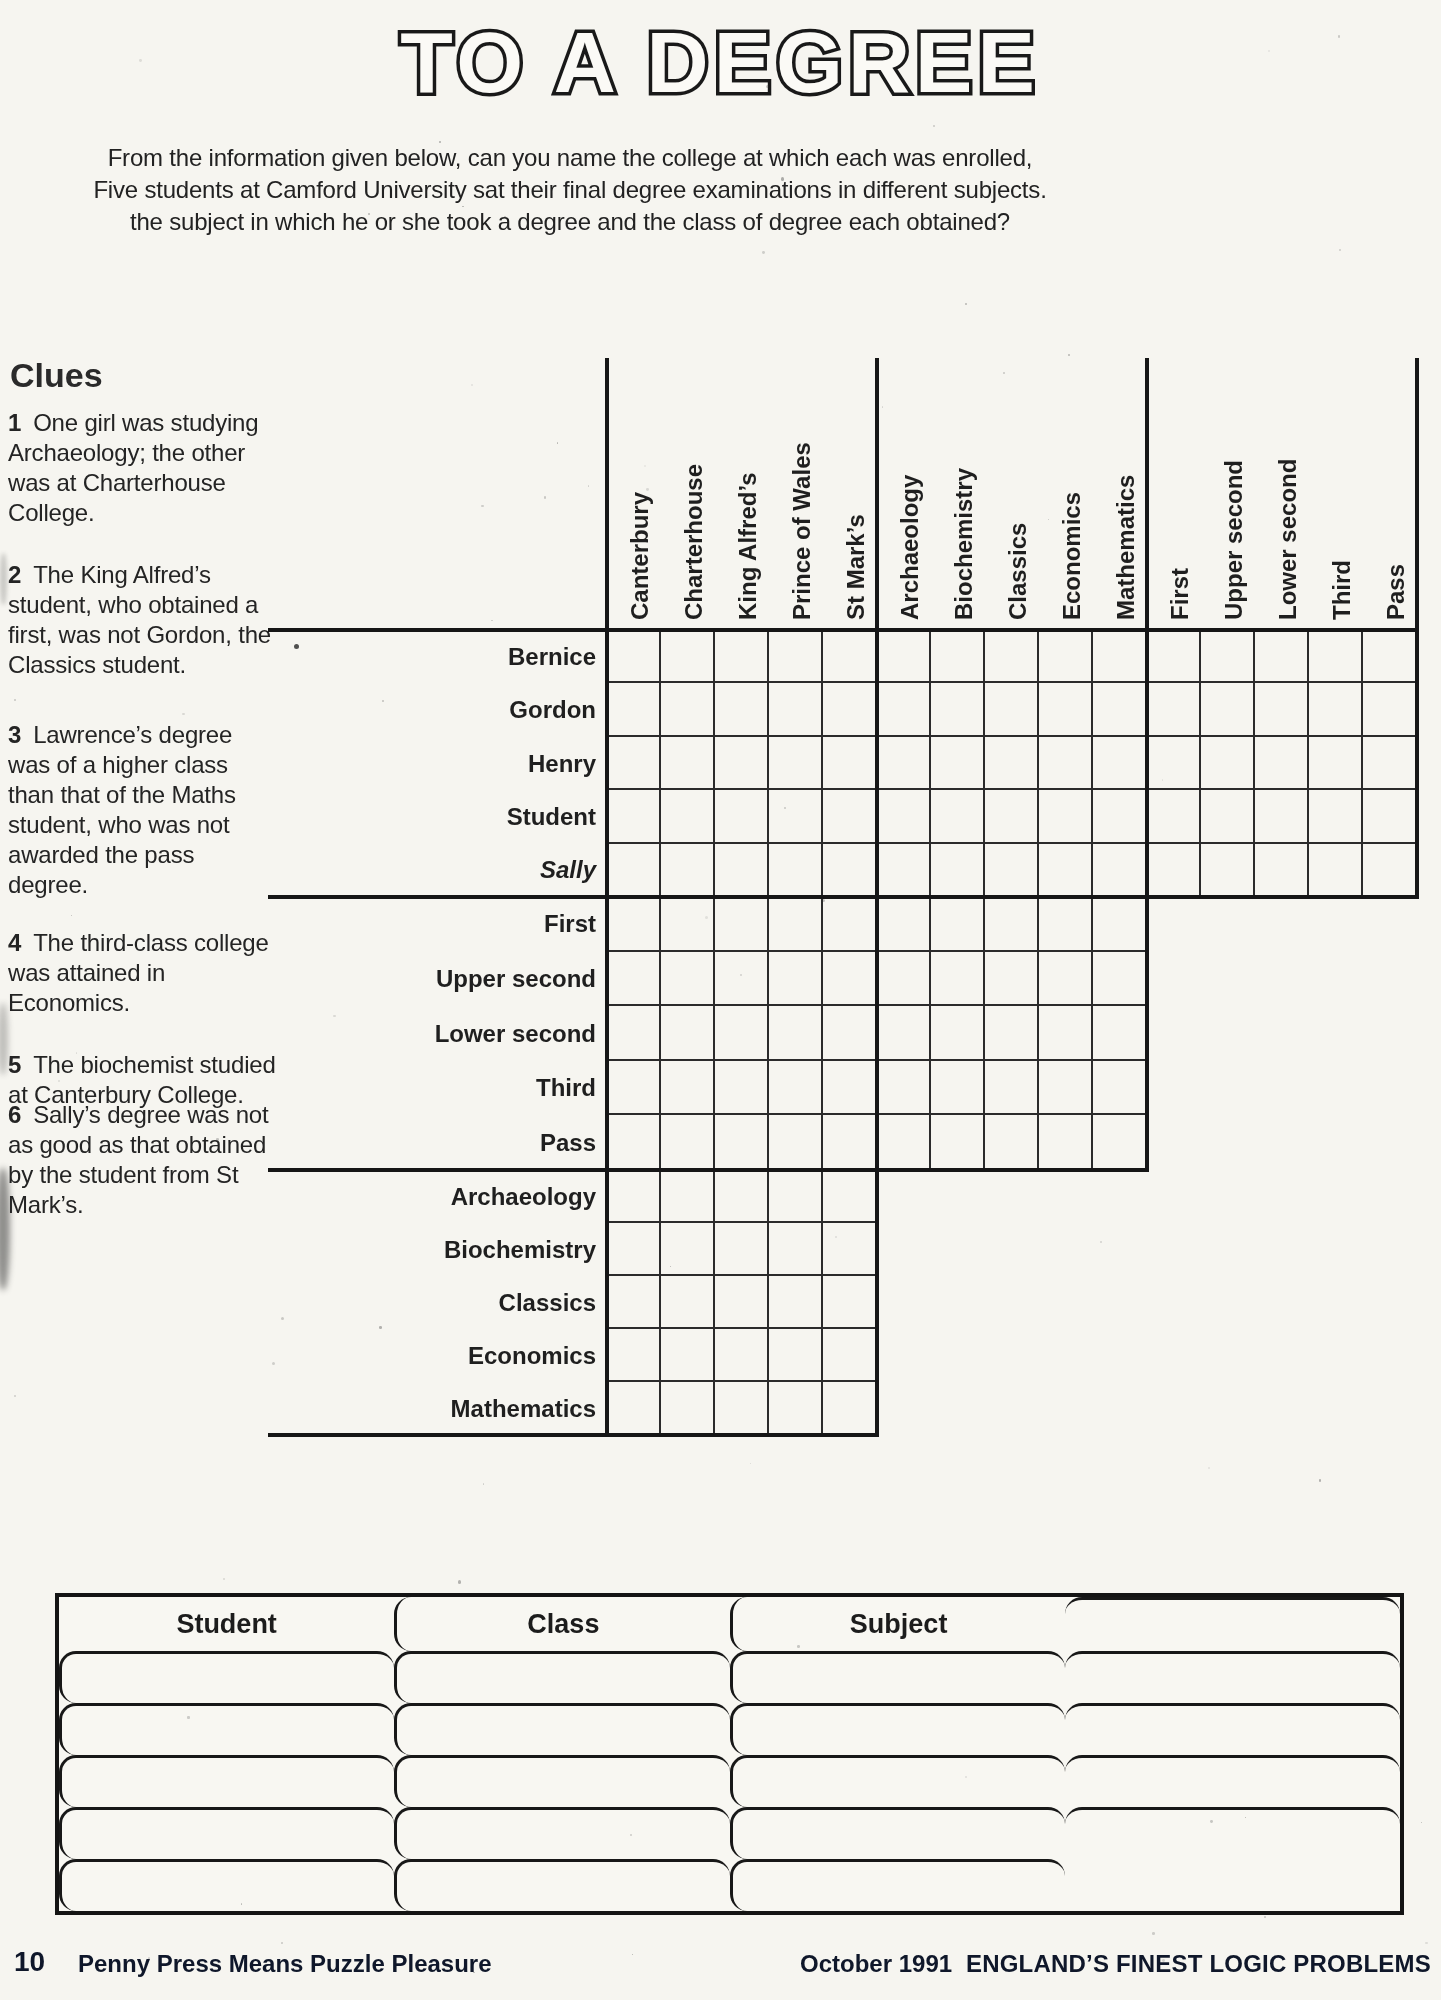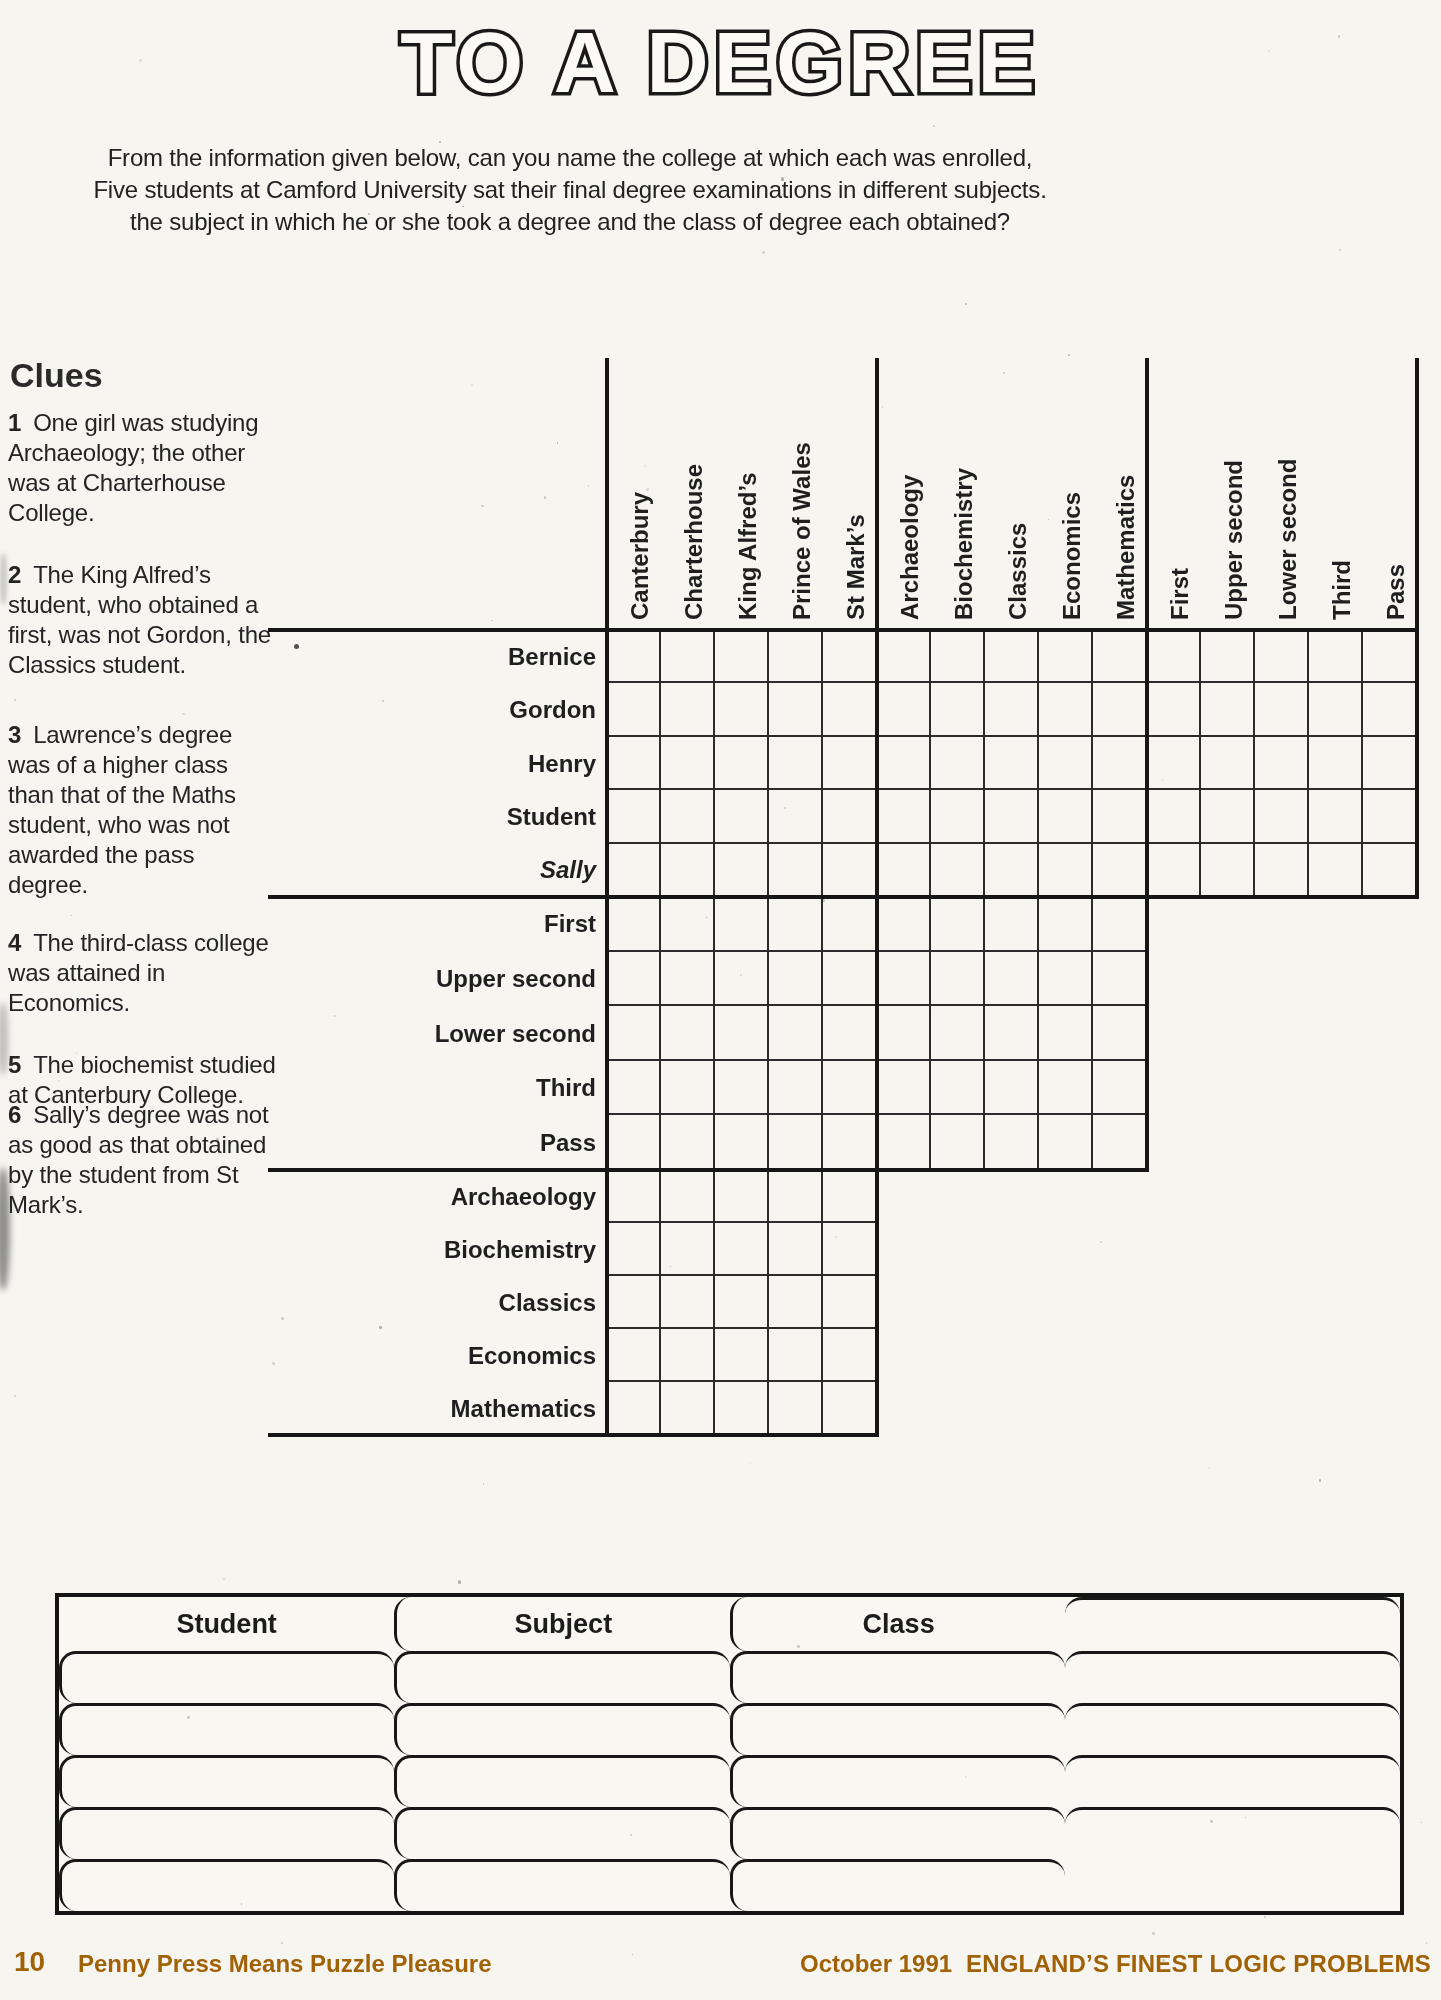--- a/index.html
+++ b/index.html
@@ -36,21 +36,21 @@
   #answer-table{position:absolute;left:55px;top:1593px;width:1341px;height:314px;
                 display:grid;grid-template-columns:repeat(4,1fr);
                 grid-template-rows:54px repeat(5,1fr);
                 border:4px solid #141414;background:#f8f7f2;}
   .at-cell{border-left:3px solid #181818;border-top:3px solid #181818;border-radius:17px;}
   .at-cell.fc{border-left:none;}
   .at-cell.fr{border-top:none;}
   .at-header{font-weight:bold;font-size:27px;display:flex;align-items:center;justify-content:center;color:#1c1c1c;}
 
   
-  .footer-text{position:absolute;font-weight:bold;color:#a16207;white-space:nowrap;}
+  .footer-text{position:absolute;font-weight:bold;color:#0f172a;white-space:nowrap;}
   #page-number{left:14px;top:1946px;font-size:28px;}
   #footer-tagline{left:78px;top:1950px;font-size:24px;}
   #footer-issue{left:800px;top:1950px;font-size:24px;}
   #footer-publication{left:966px;top:1950px;font-size:24px;letter-spacing:0.2px;}
 
   
   .smudge{position:absolute;background:#2a2a2a;border-radius:45%;}
   .noise-dot{position:absolute;border-radius:50%;background:#333;}
 </style>
 </head>
@@ -270,22 +270,22 @@
       <div class="hline" style="left: 268px; top: 1168px; width: 881px; height: 4px;"></div>
       <div class="hline" style="left: 268px; top: 1433px; width: 611px; height: 4px;"></div>
       <div class="vline" style="left: 605px; top: 358px; width: 4px; height: 1079px;"></div>
       <div class="vline" style="left: 875px; top: 358px; width: 4px; height: 1079px;"></div>
       <div class="vline" style="left: 1145px; top: 358px; width: 4px; height: 814px;"></div>
       <div class="vline" style="left: 1415px; top: 358px; width: 4px; height: 541px;"></div>
     </div>
 
   <div id="answer-table">
       <div class="at-cell at-header fr fc">Student</div>
+      <div class="at-cell at-header fr">Class</div>
       <div class="at-cell at-header fr">Subject</div>
-      <div class="at-cell at-header fr">Class</div>
       <div class="at-cell fc"></div>
       <div class="at-cell"></div>
       <div class="at-cell"></div>
       <div class="at-cell"></div>
       <div class="at-cell fc"></div>
       <div class="at-cell"></div>
       <div class="at-cell"></div>
       <div class="at-cell"></div>
       <div class="at-cell fc"></div>
       <div class="at-cell"></div>

